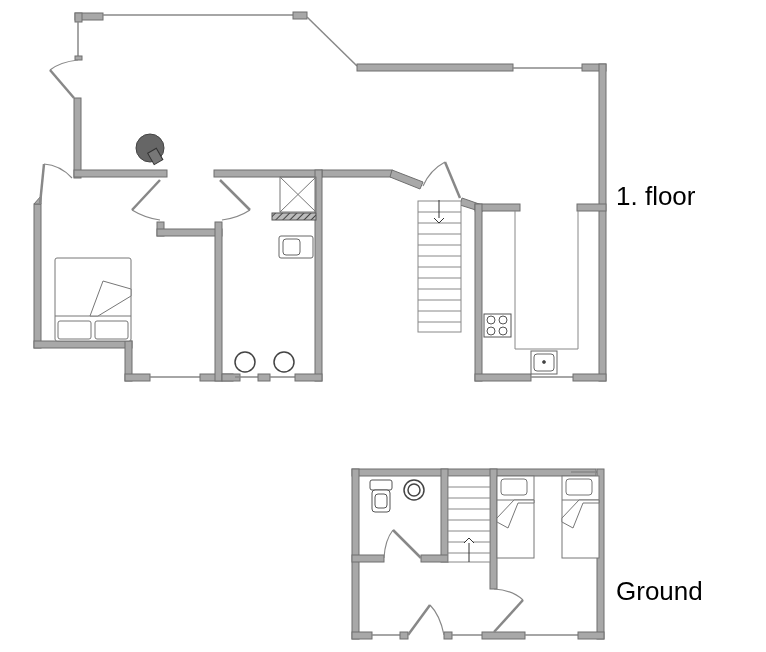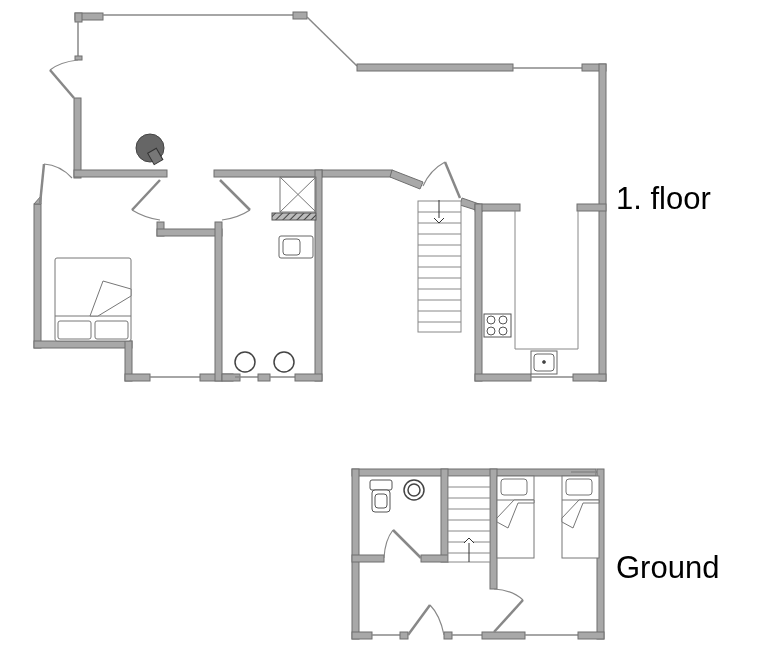--- a/index.html
+++ b/index.html
@@ -1,18 +1,18 @@
 <!DOCTYPE html>
 <html><head>
 <meta charset="utf-8">
 <style>
   html, body { margin:0; padding:0; background:#ffffff; }
   body { width:766px; height:652px; position:relative; overflow:hidden; font-family:"Liberation Sans", sans-serif; }
   svg { position:absolute; left:0; top:0; }
-  .label { position:absolute; color:#000; font-family:"Liberation Sans", sans-serif; font-size:31px; line-height:1; white-space:nowrap; }
+  .label { position:absolute; color:#000; font-family:"Liberation Sans", sans-serif; font-size:26px; line-height:1; white-space:nowrap; }
 </style>
 </head>
 <body>
 
 <svg width="766" height="652" viewBox="0 0 766 652" xmlns="http://www.w3.org/2000/svg">
   <defs>
     <pattern id="hatch" width="5" height="5" patternUnits="userSpaceOnUse" patternTransform="rotate(45)">
       <rect width="5" height="5" fill="#bbbbbb"></rect>
       <line x1="0" y1="0" x2="0" y2="5" stroke="#444" stroke-width="2"></line>
     </pattern>
@@ -218,13 +218,13 @@
   </g>
   <g fill="#fff" stroke="#777">
     <rect x="562" y="476" width="37" height="82"></rect>
     <rect x="566" y="479" width="26" height="16" rx="3"></rect>
     <line x1="562" y1="500" x2="599" y2="500"></line>
     <polygon points="562,518 579,500 599,500 599,503 583,503 573,528 562,522"></polygon>
   </g>
 </svg>
 
 <div class="label" style="left:616px; top:183px;">1. floor</div>
-<div class="label" style="left:616px; top:552px;">Ground</div>
+<div class="label" style="left:616px; top:578px;">Ground</div>
 
 </body></html>

